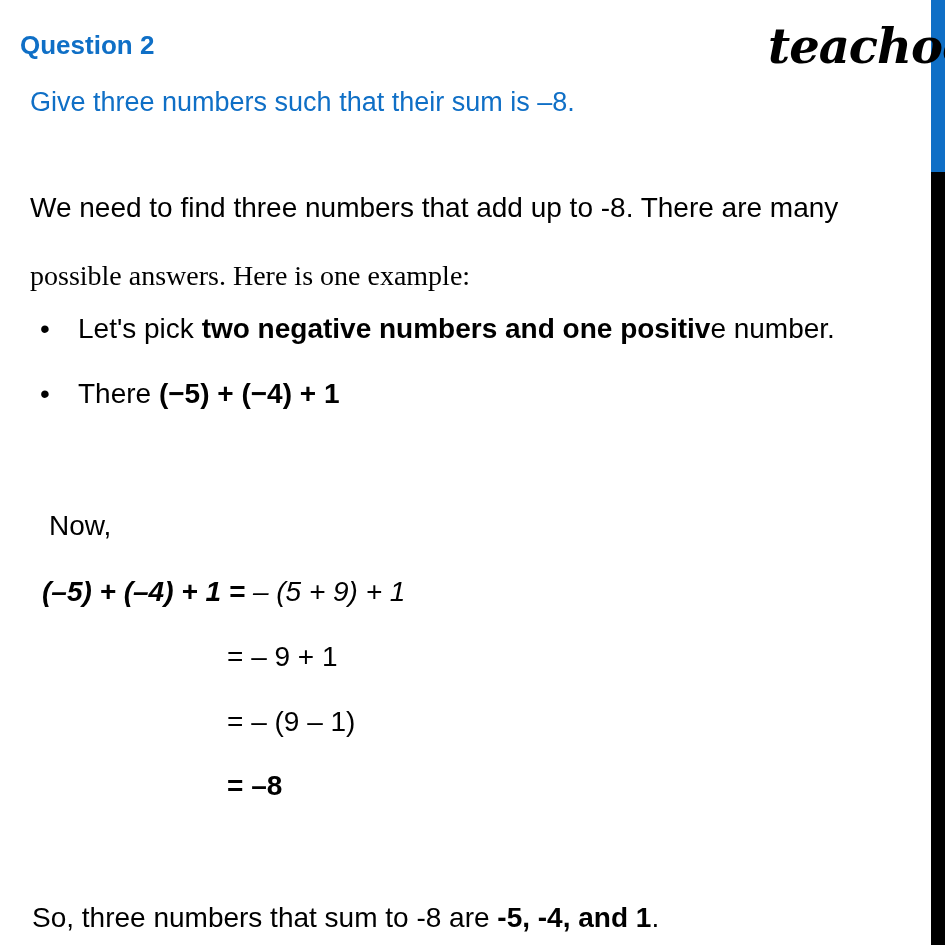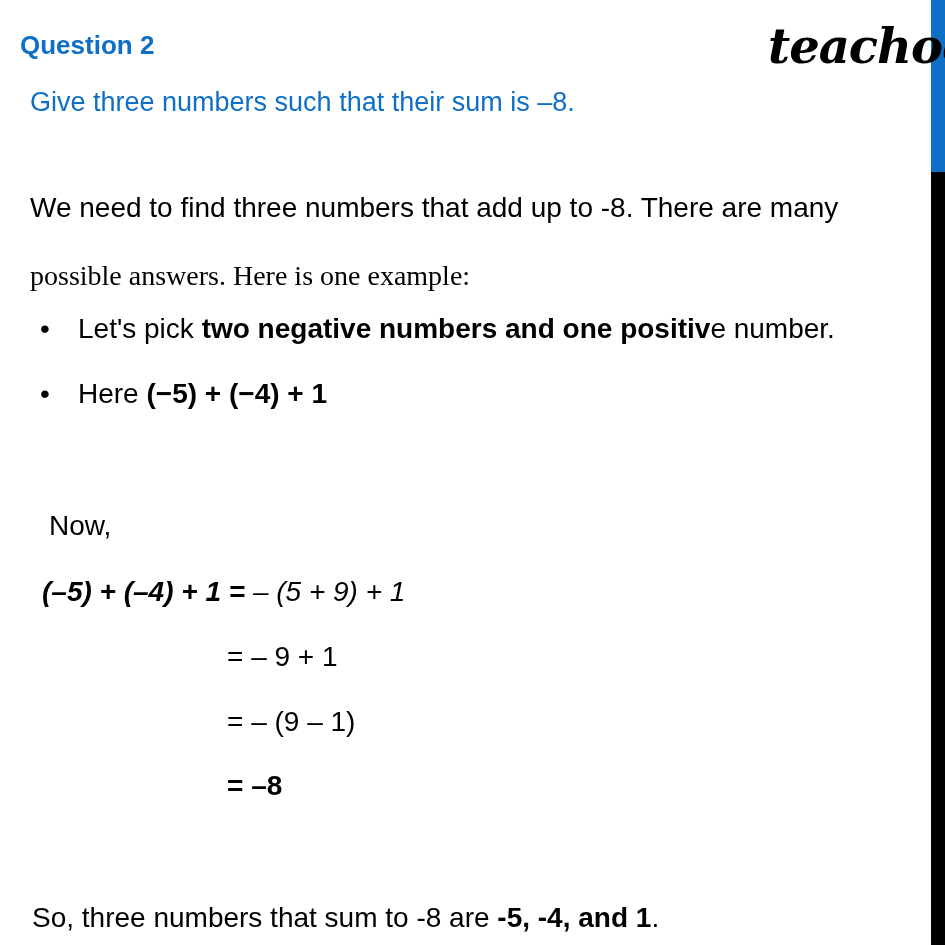--- a/index.html
+++ b/index.html
@@ -30,21 +30,21 @@
 
 <div class="abs question">Give three numbers such that their sum is –8.</div>
 
 <div class="abs body-text" style="left:30px; top:192px;">We need to find three numbers that add up to -8. There are many</div>
 <div class="abs body-text" style="left:30px; top:260px;font-family:Liberation Serif, serif;">possible answers.  Here is one example:</div>
 
 <div class="abs bullet-dot" style="left:40px; top:313px;">•</div>
 <div class="abs body-text" style="left:78px; top:313px;"><span>Let's pick </span><b>two negative numbers and one positiv</b><span>e number.</span></div>
 
 <div class="abs bullet-dot" style="left:40px; top:378px;">•</div>
-<div class="abs body-text" style="left:78px; top:378px;"><span>Here </span><b>(−5) + (−4) + 1</b></div>
+<div class="abs body-text" style="left:78px; top:378px;"><span>There </span><b>(−5) + (−4) + 1</b></div>
 
 <div class="abs body-text" style="left:49px; top:510px;">Now,</div>
 
 <div class="abs body-text" style="left:42px; top:576px;font-style:italic;"><b>(–5) + (–4) + 1 =</b> <span>– (5 + 9) + 1</span></div>
 <div class="abs body-text" style="left:227px; top:641px;">= – 9 + 1</div>
 <div class="abs body-text" style="left:227px; top:706px;">= – (9 – 1)</div>
 <div class="abs body-text" style="left:227px; top:770px; font-weight:bold;">= –8</div>
 
 <div class="abs body-text" style="left:32px; top:902px;"><span>So, three numbers that sum to -8 are </span><b>-5, -4, and 1</b><span>.</span></div>
 

